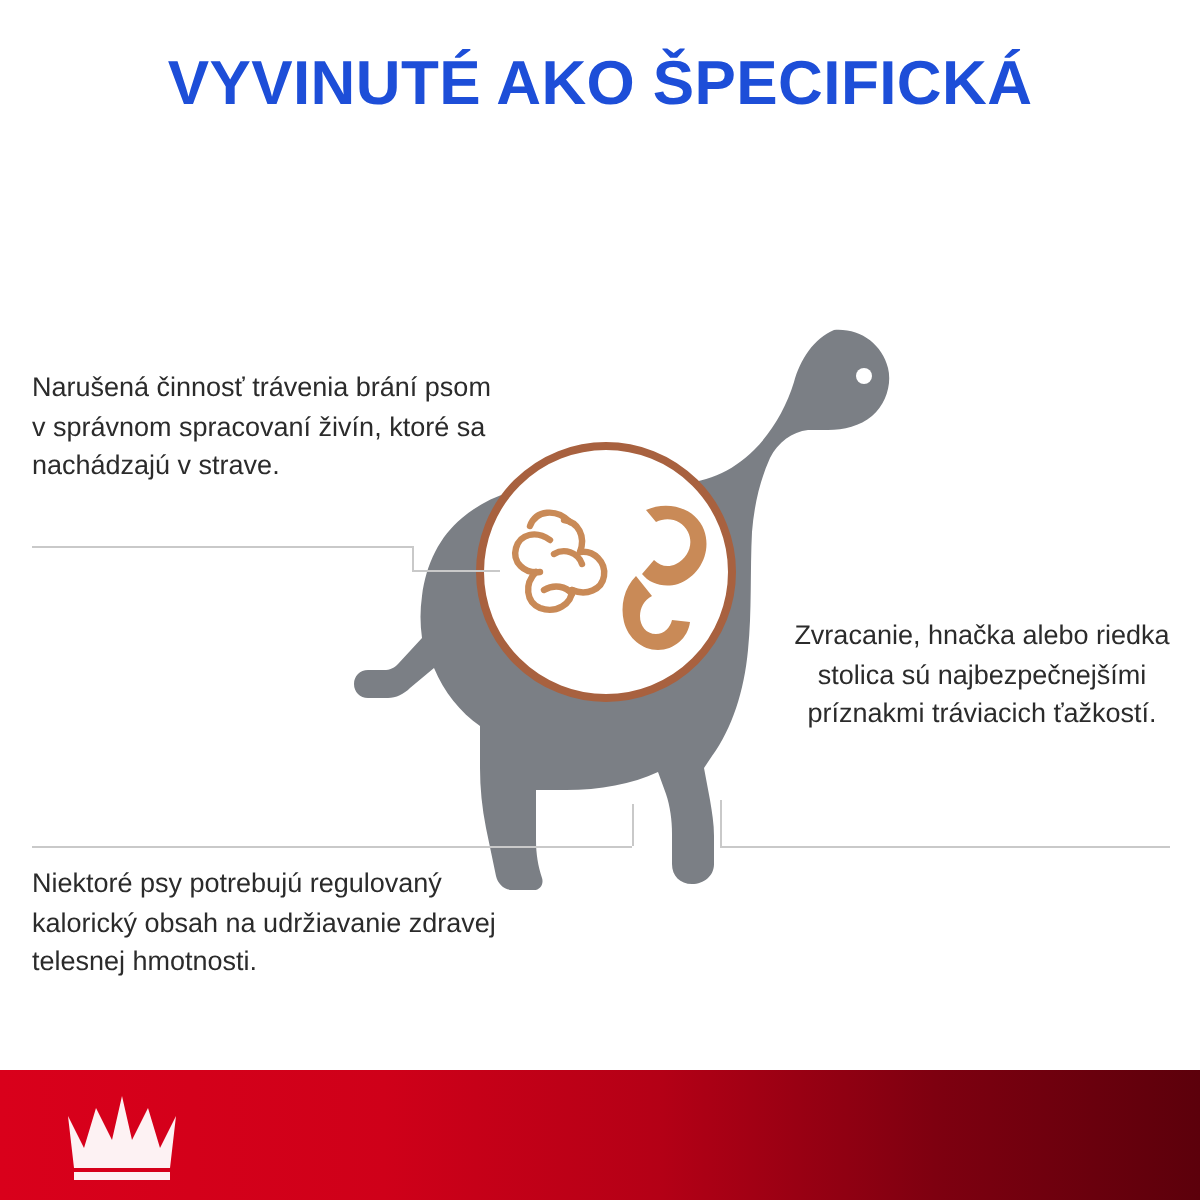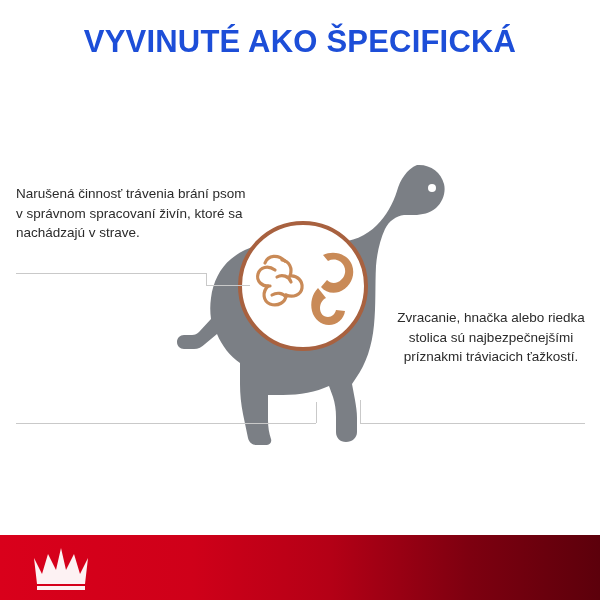--- a/index.html
+++ b/index.html
@@ -180,20 +180,23 @@
   <div class="leader leader-h" style="left:16px; top:423px; width:300px;"></div>
   <div class="leader leader-v" style="left:316px; top:402px; height:21px;"></div>
 
   <div class="leader leader-h" style="left:360px; top:423px; width:225px;"></div>
   <div class="leader leader-v" style="left:360px; top:400px; height:23px;"></div>
 
   <div class="callout callout-tl">
     <span>Narušená činnosť trávenia brání psom v správnom spracovaní živín, ktoré sa nachádzajú v strave.</span>
   </div>
 
+  <div class="callout callout-bl">
+    <span>Niektoré psy potrebujú regulovaný kalorický obsah na udržiavanie zdravej telesnej hmotnosti.</span>
+  </div>
 
   <div class="callout callout-r">
     <span>Zvracanie, hnačka alebo riedka stolica sú najbezpečnejšími príznakmi tráviacich ťažkostí.</span>
   </div>
 
   <div class="footer-band">
     <svg class="crown" viewBox="0 0 62 48" xmlns="http://www.w3.org/2000/svg">
       <path d="M4,14 L12,30 L18,10 L26,26 L31,4 L36,26 L44,10 L50,30 L58,14
                L55,40 L7,40 Z" fill="#ffffff" opacity="0.95"></path>
       <rect x="7" y="42" width="48" height="4" fill="#ffffff" opacity="0.95"></rect>

